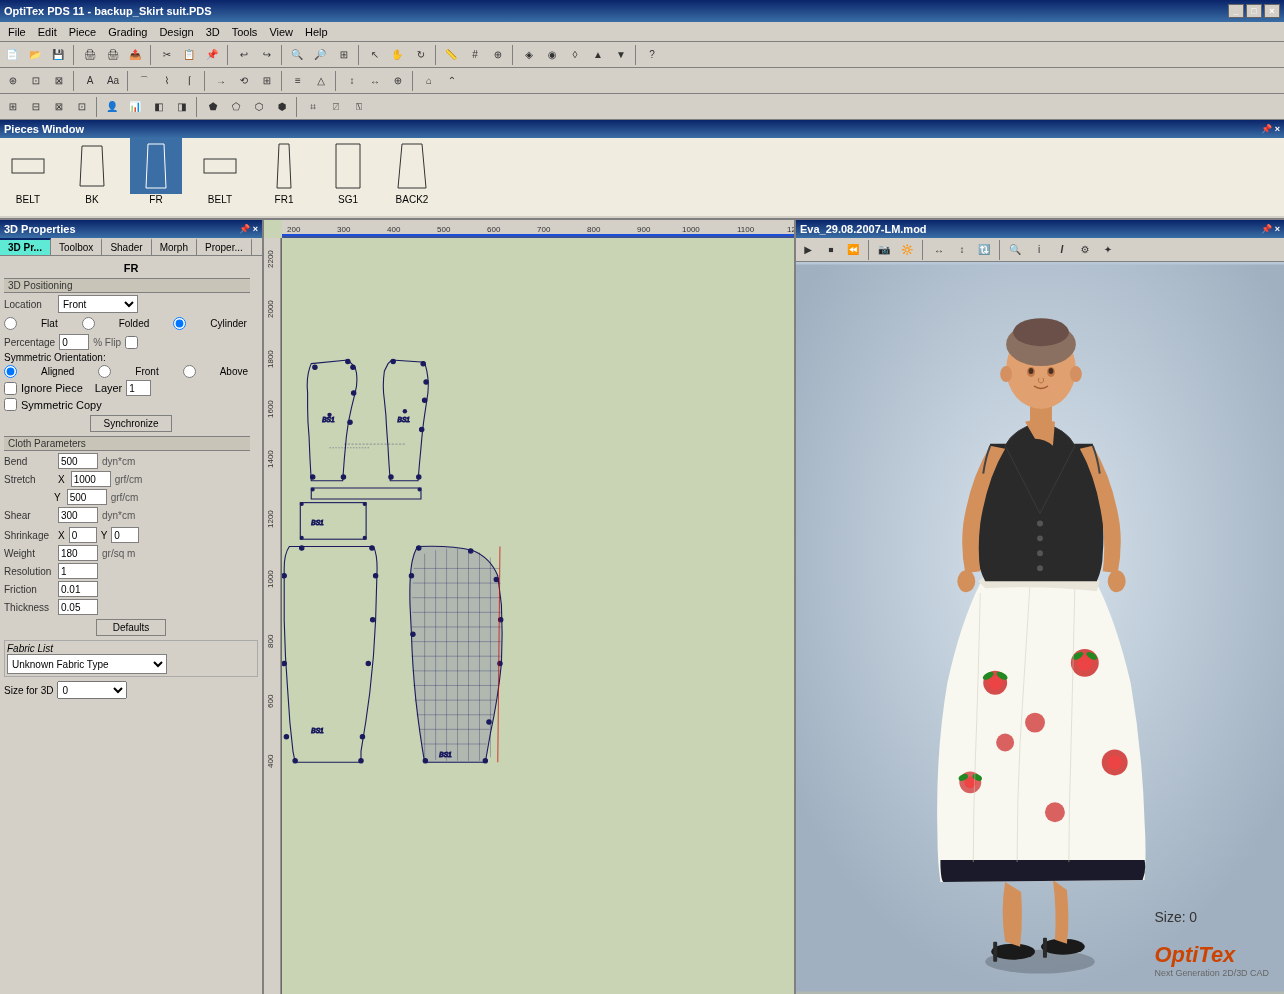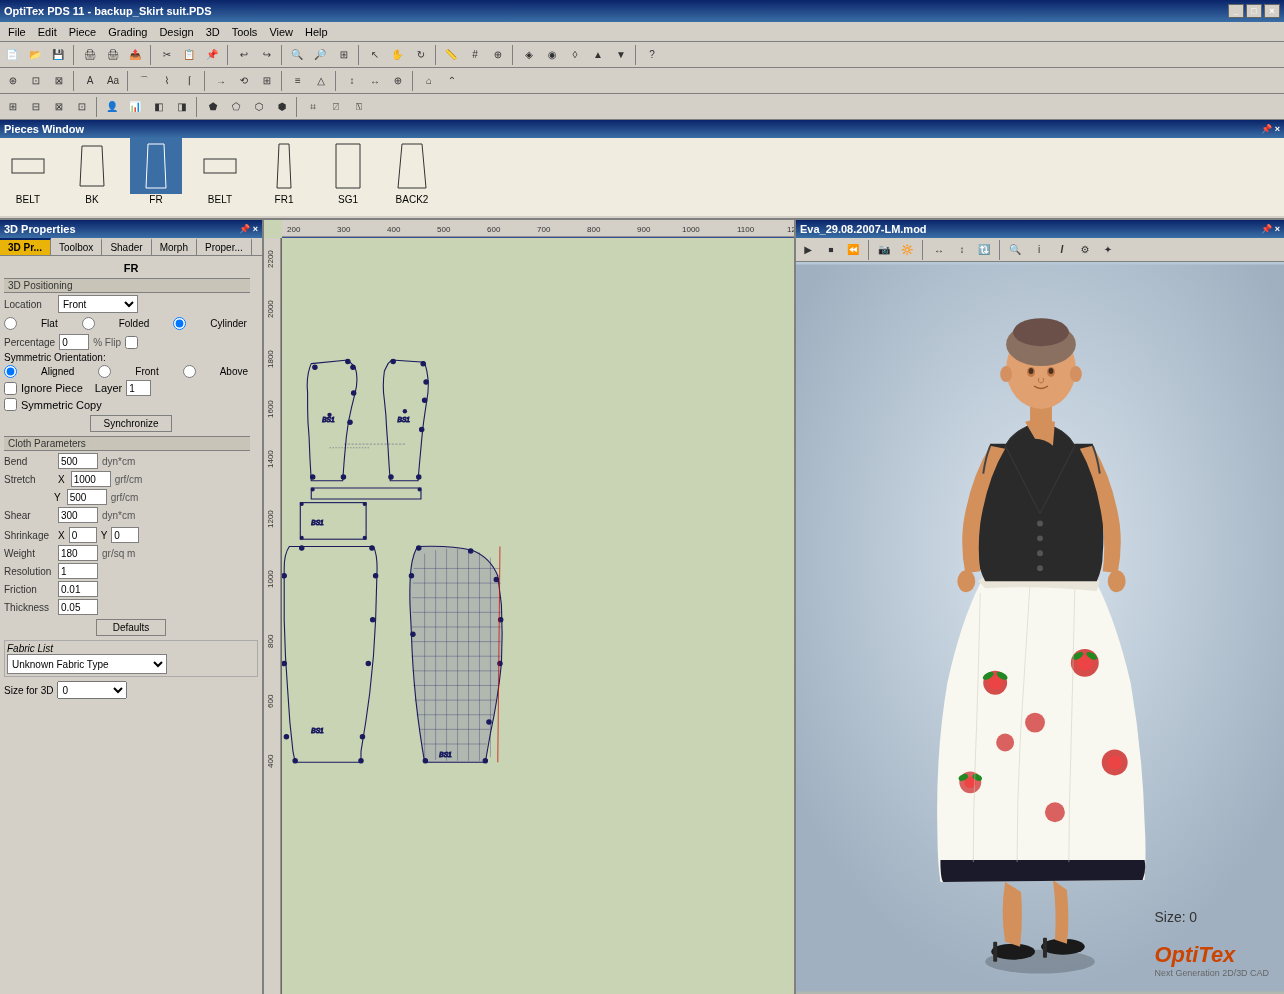--- a/index.html
+++ b/index.html
@@ -85,21 +85,21 @@
       color: white; font-size: 11px; font-weight: bold;
       display: flex; align-items: center; padding: 0 4px; justify-content: space-between;
     }
     .panel-tabs {
       display: flex; background: #d4d0c8; border-bottom: 1px solid #808080;
     }
     .panel-tab {
       padding: 2px 8px; font-size: 10px; cursor: pointer; border-right: 1px solid #808080;
       border-top: 2px solid transparent;
     }
-    .panel-tab.active { background: #eab308; border-top: 2px solid #0a246a; font-weight: bold; }
+    .panel-tab.active { background: #5eead4; border-top: 2px solid #0a246a; font-weight: bold; }
     .panel-content { padding: 4px; }
     .panel-piece-name {
       text-align: center; font-size: 11px; font-weight: bold; margin: 2px 0;
     }
     .section-header {
       font-size: 10px; color: #333; background: #c8c5b8;
       border-top: 1px solid #808080; border-bottom: 1px solid #808080;
       padding: 1px 4px; margin: 4px 8px 2px 0;
     }
     .prop-row { display: flex; align-items: center; margin: 2px 0; gap: 4px; }
@@ -480,21 +480,21 @@
           <select style="width:70px;height:18px;font-size:10px;">
             <option>0</option>
           </select>
         </div>
 
       </div>
     </div>
 
     <div class="pattern-area" style="position:relative;flex:1;background:#c8d4b4;overflow:hidden;">
 
-      <div style="position:absolute;top:0;left:18px;right:0;height:18px;background:#d4d0c8;border-bottom:1px solid #1d4ed8;z-index:10;">
+      <div style="position:absolute;top:0;left:18px;right:0;height:18px;background:#d4d0c8;border-bottom:4px solid #1d4ed8;z-index:10;">
         <svg width="100%" height="18">
           <line x1="0" y1="17" x2="2000" y2="17" stroke="#555" stroke-width="1"></line>
           <text x="5" y="12" font-size="8" fill="#333">200</text>
           <text x="55" y="12" font-size="8" fill="#333">300</text>
           <text x="105" y="12" font-size="8" fill="#333">400</text>
           <text x="155" y="12" font-size="8" fill="#333">500</text>
           <text x="205" y="12" font-size="8" fill="#333">600</text>
           <text x="255" y="12" font-size="8" fill="#333">700</text>
           <text x="305" y="12" font-size="8" fill="#333">800</text>
           <text x="355" y="12" font-size="8" fill="#333">900</text>

